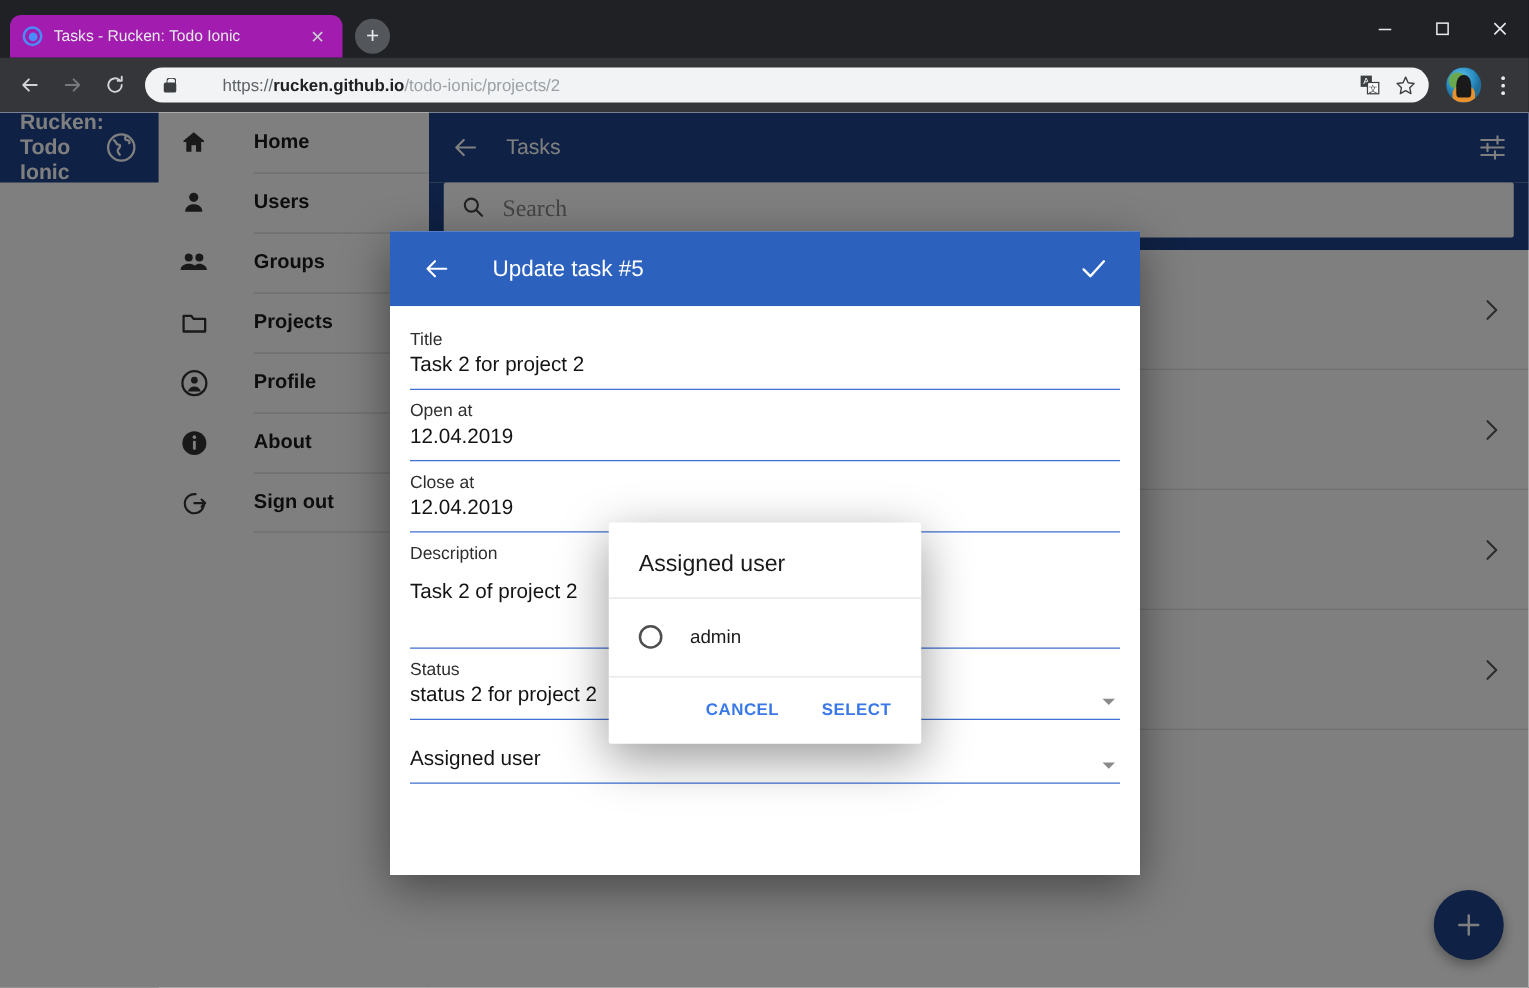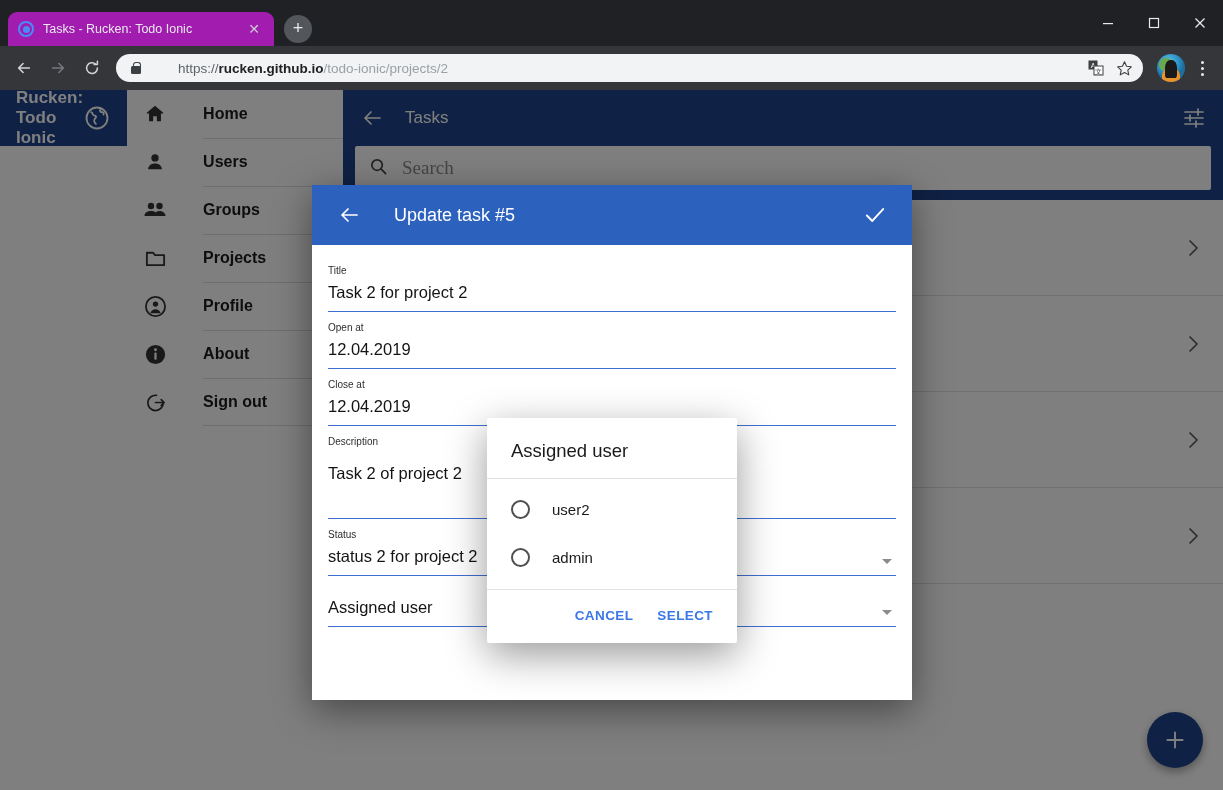--- a/index.html
+++ b/index.html
@@ -207,21 +207,21 @@
     display: flex; flex-direction: column;
   }
   .modal-toolbar {
     height: 60px; flex:0 0 60px; background: #2c62be; color: #fff;
     display: flex; align-items: center; padding: 0 24px; gap: 32px;
   }
   .modal-title { font-size: 18px; flex:1; }
   .modal-body { flex:1; background: #fff; padding: 12px 16px 0; }
   .field { padding: 6px 0 0; margin-bottom: 2px; position: relative; }
   .field-line { border-bottom: 1px solid #3f6fd0; height: 1px; margin-top: 6px; }
-  .field-label { font-size: 10px; color: #2e2e2e; line-height: 16px; }
+  .field-label { font-size: 14px; color: #2e2e2e; line-height: 16px; }
   .field-value { font-size: 16.5px; color: #141414; line-height: 26px; }
   .field-value.placeholder { color: #141414; font-size: 16.5px; }
   .field.select .field-value,
   .field.select .field-label { padding-right: 28px; }
   .caret {
     position: absolute; right: 4px; bottom: 12px;
     width: 0; height: 0; border-left: 5px solid transparent;
     border-right: 5px solid transparent; border-top: 5px solid #8b8b8b;
   }
   .field.desc .field-value { line-height: 34px; padding-top:6px; padding-bottom: 22px;}
@@ -242,21 +242,21 @@
     height: 48px; display: flex; align-items: center;
     padding: 0 24px; gap: 22px; cursor: pointer;
   }
   .radio {
     width: 19px; height: 19px; border-radius: 50%;
     border: 2px solid #4f4f4f; flex: 0 0 19px;
   }
   .alert-option-label { font-size: 15px; color: #1a1a1a; }
   .alert-actions {
     border-top: 1px solid #e3e3e3; padding: 10px 12px 12px;
-    display: flex; justify-content: flex-end; 
+    display: flex; justify-content: flex-end; gap: 10px;
   }
   .alert-btn {
     background: none; border: none; cursor: pointer;
     color: #3b78e7; font-size: 13.5px; font-weight: 600; letter-spacing: .4px;
     padding: 8px 12px; font-family: "Liberation Sans", sans-serif;
   }
 </style>
 </head>
 <body>
 
@@ -553,24 +553,20 @@
         </div>
 
       </div>
     </div>
 
     <div class="alert">
       <div class="alert-head">Assigned user</div>
       <div class="alert-options">
         <div class="alert-option">
           <span class="radio"></span>
-          <span class="alert-option-label">user2</span>
-        </div>
-        <div class="alert-option">
-          <span class="radio"></span>
           <span class="alert-option-label">admin</span>
         </div>
       </div>
       <div class="alert-actions">
         <button class="alert-btn">CANCEL</button>
         <button class="alert-btn">SELECT</button>
       </div>
     </div>
 
   </div>

